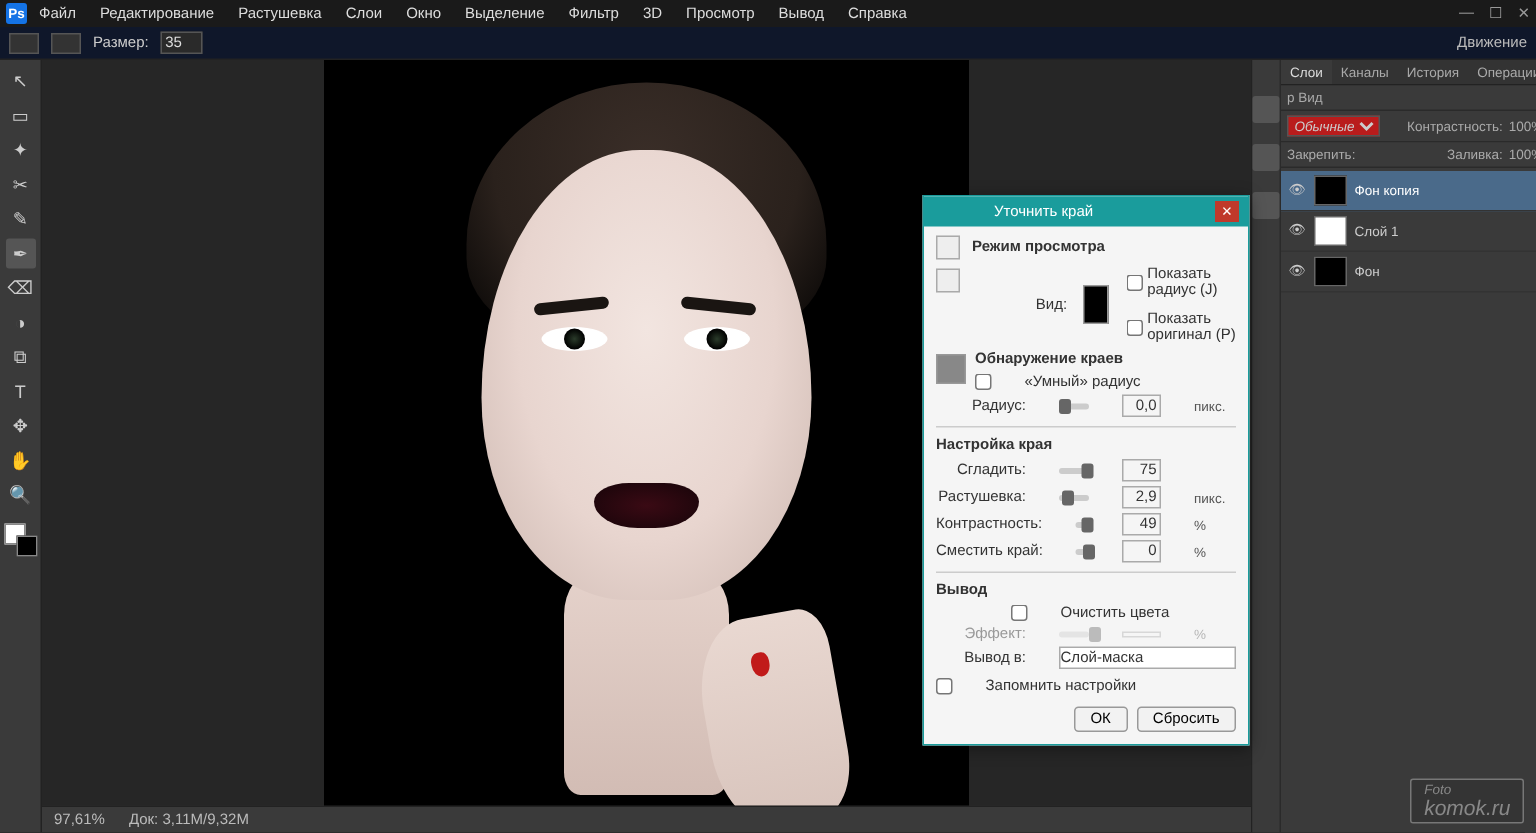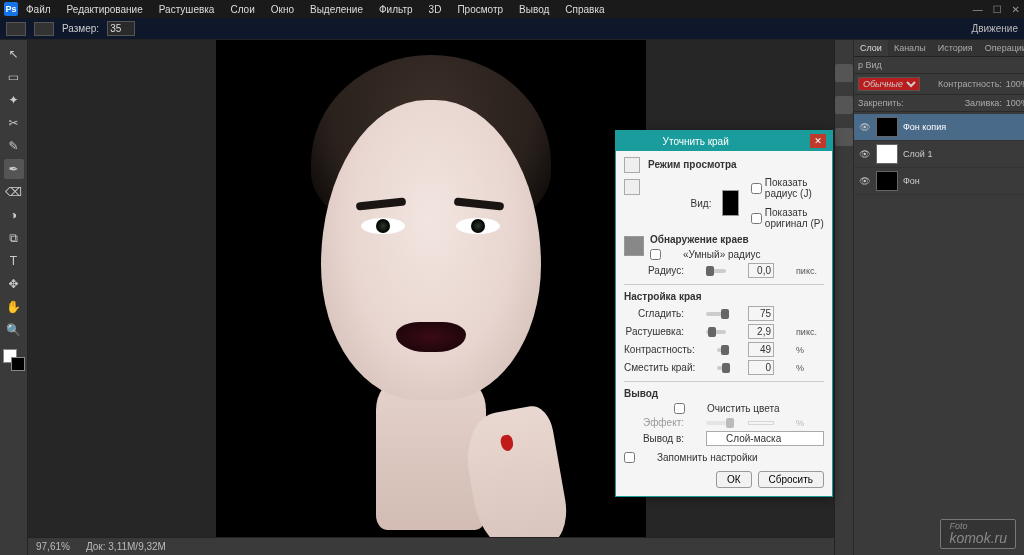--- a/index.html
+++ b/index.html
@@ -82,21 +82,21 @@
   .d-section-title { font-weight: bold; font-size: 10px; margin: 2px 0 4px; }
   .d-row { display: flex; align-items: center; gap: 22px; margin: 3px 0; }
   .d-row label { color: #333; font-size: 10px; min-width: 60px; text-align: right; }
   .d-row input[type=checkbox] { width: 11px; height: 11px; }
   .d-row .slider { flex: 1; height: 4px; background: #ccc; position: relative; border-radius: 2px; }
   .d-row .slider .thumb { position: absolute; top: -3px; width: 8px; height: 10px; background: #666; border-radius: 2px; }
   .d-row .num { width: 26px; border: 1px solid #aaa; padding: 1px 2px; text-align: right; font-size: 10px; }
   .d-row .unit { width: 28px; font-size: 9px; color: #555; }
   .d-preview-thumb { width: 26px; height: 26px; background: #000; border: 1px solid #999; margin: 0 4px; }
   .d-hr { border: none; border-top: 1px solid #ccc; margin: 6px 0; }
-  .d-select { border: 1px solid #aaa; padding: 1px 19px; font-size: 10px; background: #fff; flex: 1; }
+  .d-select { border: 1px solid #aaa; padding: 1px 0; font-size: 10px; background: #fff; flex: 1; }
   .d-buttons { display: flex; gap: 6px; justify-content: flex-end; margin-top: 8px; }
   .d-buttons button { padding: 2px 10px; border: 1px solid #999; background: #f2f2f2; font-size: 10px; cursor: pointer; border-radius: 3px; }
   .brush-preview { width: 20px; height: 20px; border: 1px solid #999; background: #ddd; margin-bottom: 4px; }
 
   .watermark { position: absolute; bottom: 6px; right: 8px; color: #888; font-style: italic; font-size: 14px; border: 1px solid #777; padding: 2px 8px; border-radius: 2px; background: rgba(40,40,40,.3); }
   .watermark .small { font-size: 9px; display: block; line-height: 8px; }
 
   .view-row { display: flex; align-items: center; gap: 4px; margin-left: 20px; }
   .view-row .lab { min-width: 26px; text-align: center; margin-left: 40px; }
   .chk-col { display: flex; flex-direction: column; gap: 2px; margin-left: 4px; }

